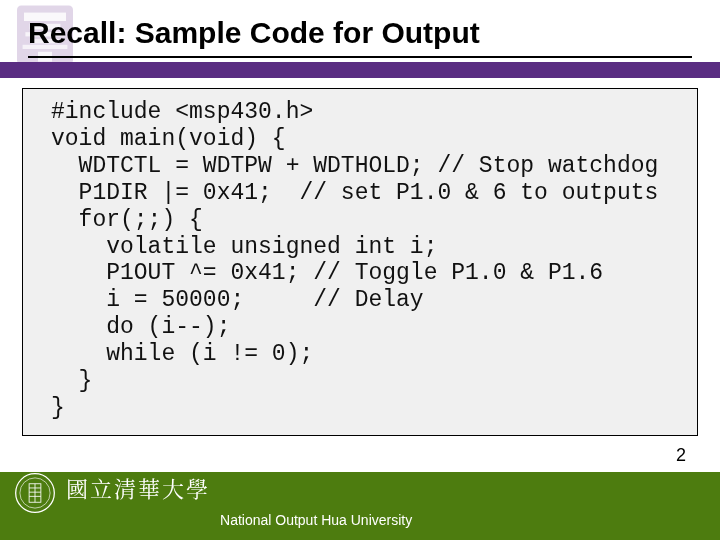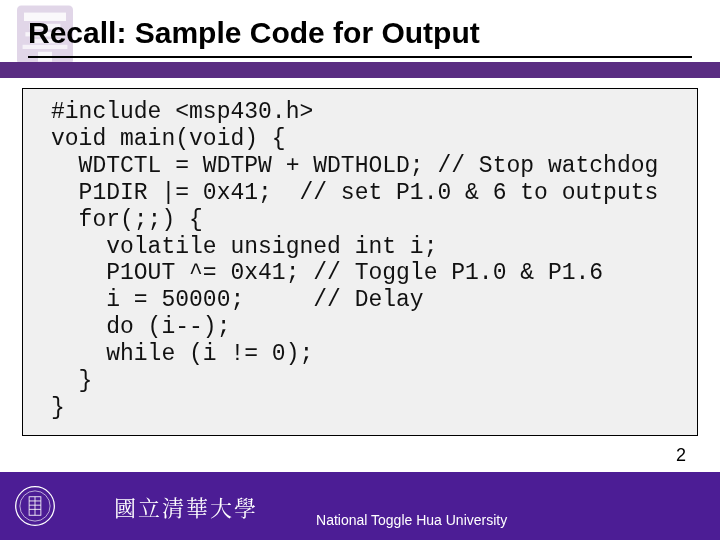--- a/index.html
+++ b/index.html
@@ -56,24 +56,22 @@
     line-height: 1.17;
     color: #111;
     white-space: pre;
     overflow: hidden;
   }
 
   .footer-bar {
     position: absolute;
     left: 0; bottom: 0;
     width: 720px; height: 68px;
-    background: #4c1d95;
+    background: #4d7c0f;
     display: flex;
-    align-items: center;
-    gap: 48px;
   }
   .footer-logo {
     width: 42px; height: 42px;
     margin-left: 14px;
     margin-right: 10px;
     flex: 0 0 auto;
   }
   .footer-logo svg { width: 100%; height: 100%; display: block; }
   .cn {
     color: #fff;
@@ -140,16 +138,16 @@
         <circle cx="50" cy="50" r="46" fill="none" stroke="#fff" stroke-width="3"></circle>
         <circle cx="50" cy="50" r="36" fill="none" stroke="#fff" stroke-width="1.5"></circle>
         <rect x="36" y="28" width="28" height="44" fill="none" stroke="#fff" stroke-width="2"></rect>
         <line x1="36" y1="38" x2="64" y2="38" stroke="#fff" stroke-width="2"></line>
         <line x1="36" y1="48" x2="64" y2="48" stroke="#fff" stroke-width="2"></line>
         <line x1="36" y1="58" x2="64" y2="58" stroke="#fff" stroke-width="2"></line>
         <line x1="50" y1="28" x2="50" y2="72" stroke="#fff" stroke-width="2"></line>
       </svg>
     </div>
     <span class="cn">國立清華大學</span>
-    <span class="footer-enname">National Toggle Hua University</span>
+    <span class="footer-enname">National Output Hua University</span>
   </div>
 
 </div>
 
 </body></html>

